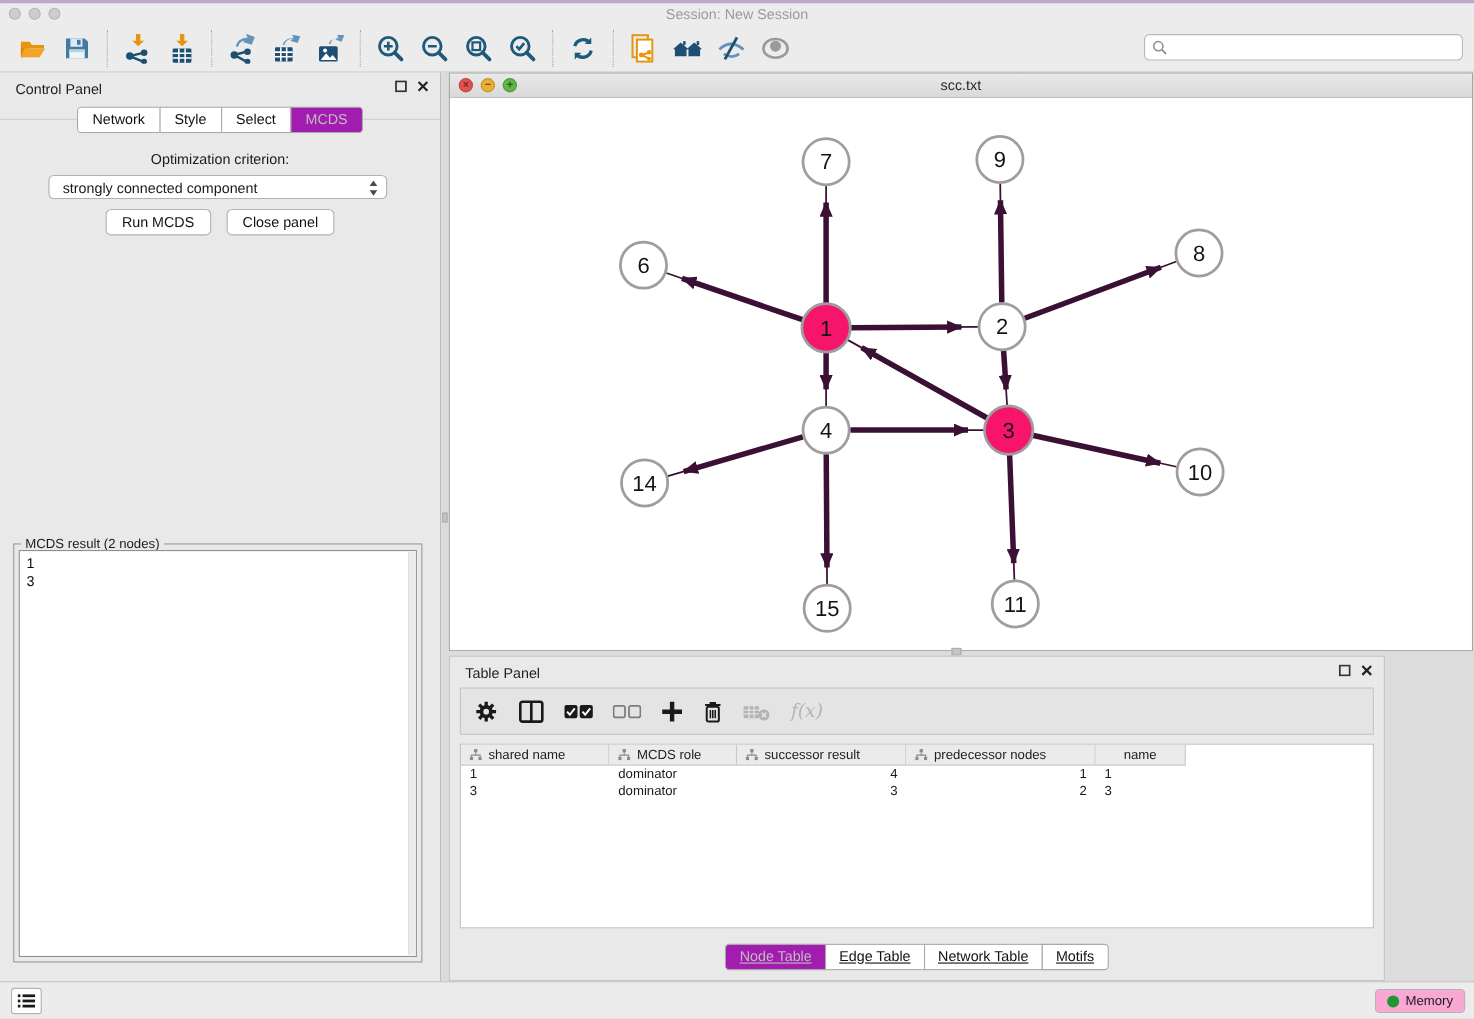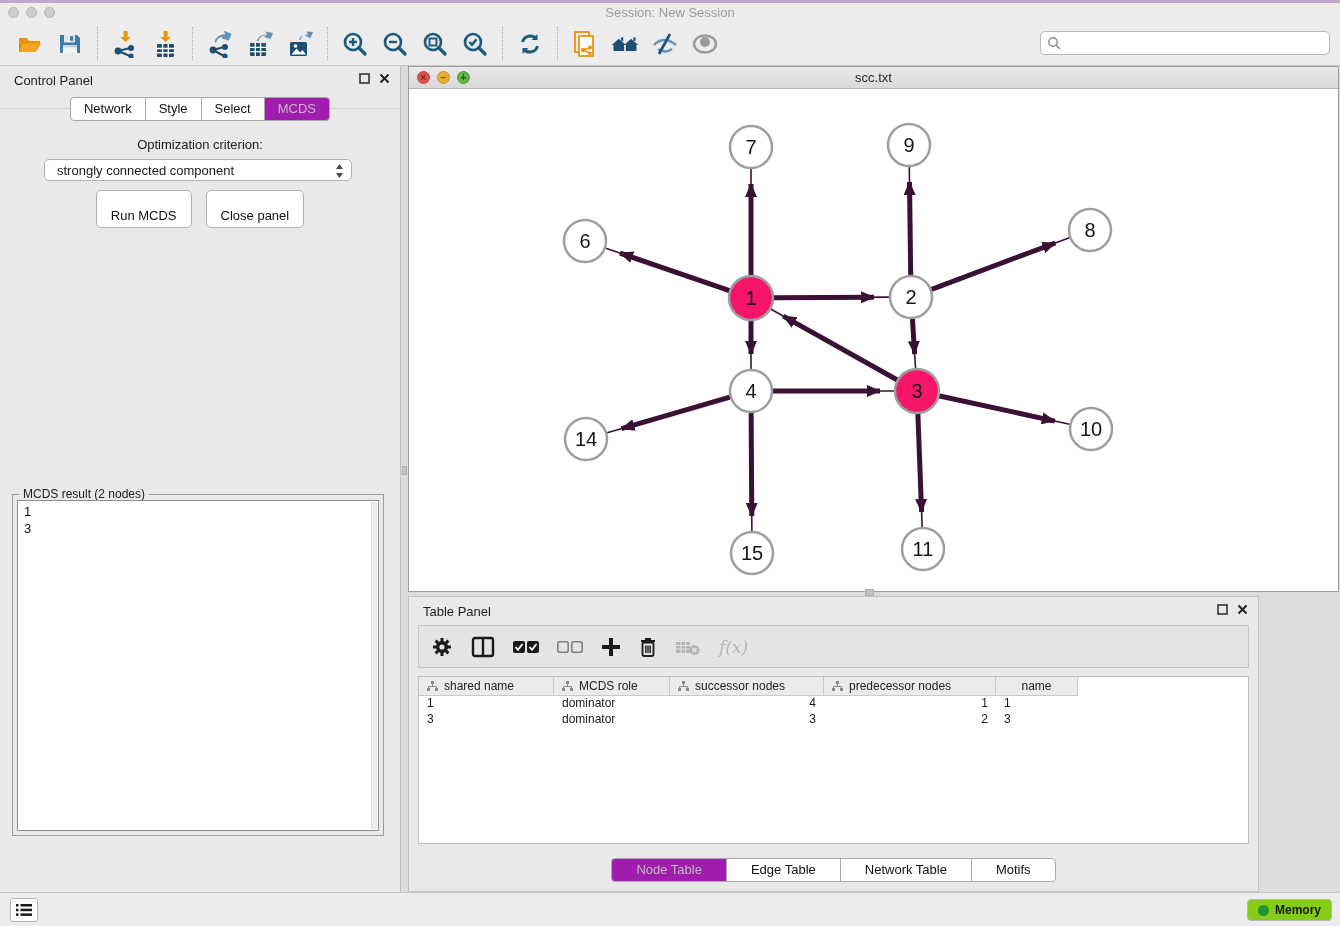--- a/index.html
+++ b/index.html
@@ -34,22 +34,22 @@
     font-size:13px; color:#111; cursor:default; }
   .tab:first-child { border-radius:4px 0 0 4px; margin-left:0; }
   .tab:last-child { border-radius:0 4px 4px 0; }
   .tab.selected { background:#a21caf; color:#bdbdbd; }
   .cp-pane-line { position:absolute; left:0; right:0; top:42px; border-top:1px solid #cfcfcf; }
   .opt-label { position:absolute; left:0; right:0; top:71px; text-align:center; font-size:13px; }
   .criterion { position:absolute; left:44px; top:93px; width:308px; height:22px; background:#fff;
     border:1px solid #b2b2b2; border-radius:5px; display:flex; align-items:center; padding:0 22px 0 12px; font-size:13px; }
   .criterion .updown { position:absolute; right:7px; top:3px; }
   .cp-buttons { position:absolute; left:0; right:0; top:124px; display:flex; justify-content:center; gap:14px; }
-  .btn { background:#fff; border:1px solid #b2b2b2; border-radius:5px; padding:17px 14px 4px; font-size:13px; color:#111; }
-  .result-group { position:absolute; left:12px; top:428px; width:372px; height:342px; border:1px solid #9a9a9a; }
+  .btn { background:#fff; border:1px solid #b2b2b2; border-radius:5px; padding:3px 14px 4px; font-size:13px; color:#111; }
+  .result-group { position:absolute; left:12px; top:428px; width:372px; height:381px; border:1px solid #9a9a9a; }
   .result-legend { position:absolute; left:6px; top:-8px; background:#e9e9e9; padding:0 4px; font-size:12px; color:#1c1c1c; }
   .result-area { position:absolute; left:4px; right:4px; top:5px; bottom:4px; background:#fff; border:1px solid #8f8f8f; }
   .result-lines { padding:2px 6px; font-size:13px; line-height:17px; color:#111; }
   .result-scroll { position:absolute; right:1px; top:1px; bottom:1px; width:6px; background:#ececec; border-left:1px solid #dedede; }
 
   
   .net-window { position:absolute; left:408px; top:66px; width:931px; height:526px;
     background:#fff; border:1px solid #9b9b9b; }
   .net-titlebar { position:absolute; left:0; top:0; right:0; height:22px;
     background:linear-gradient(#e9e9e9,#d9d9d9); border-bottom:1px solid #b3b3b3; }
@@ -76,28 +76,28 @@
   .fx { font-family:"DejaVu Serif", serif; font-style:italic; font-size:17px; color:#b5b5b5;text-align:right; }
   .tp-table { position:absolute; left:9px; right:9px; top:79px; bottom:47px; background:#fff; border:1px solid #c0c0c0; overflow:hidden; }
   .thead { display:flex; height:19px; font-size:12px; color:#222; }
   .th { background:#ebebeb; border-right:1px solid #c9c9c9; border-bottom:1px solid #c9c9c9;
     display:flex; align-items:center; gap:6px; padding:0 4px 0 8px; }
   .th.center { justify-content:center; padding-left:4px; }
   .tr { display:flex; height:16px; font-size:12px; }
   .td { padding:0 8px; overflow:hidden; white-space:nowrap; }
   .td.right { text-align:right; }
   .tp-tabs { bottom:9px; }
-  .tab.small { padding:3px 24px 4px; }
+  .tab.small { padding:3px 12px 4px;text-decoration:underline; }
 
   
   .statusbar { position:absolute; left:0; top:892px; width:1340px; height:34px; background:#ececec; border-top:1px solid #c4c4c4; }
   .list-btn { position:absolute; left:10px; top:5px; width:28px; height:24px; background:#fdfdfd;
     border:1px solid #b4b4b4; border-radius:3px; display:flex; align-items:center; justify-content:center; }
-  .memory-btn { position:absolute; right:8px; top:6px; height:22px; background:#84cc16; border:1px solid #b4b4b4;
-    border-radius:4px; display:flex; align-items:center; gap:6px; padding:0 10px; font-size:12px;font-weight:bold; }
+  .memory-btn { position:absolute; right:8px; top:6px; height:22px; background:#f9a8d4; border:1px solid #b4b4b4;
+    border-radius:4px; display:flex; align-items:center; gap:6px; padding:0 10px; font-size:12px; }
   .memdot { width:11px; height:11px; border-radius:50%; background:#1f9632; }
 
   svg { display:block; }
 </style>
 </head>
 <body>
 
 <div class="titlebar">
   <div class="traffic-dots">
     <span class="dot"></span>
@@ -465,21 +465,21 @@
         </div>
         <div class="th" style="width: 154px;">
           <svg width="11" height="11" viewBox="0 0 11 11">
             <g fill="#8a8a8a">
               <rect x="4" y="0" width="3" height="3"></rect>
               <rect x="0" y="7" width="3" height="3"></rect>
               <rect x="8" y="7" width="3" height="3"></rect>
             </g>
             <path d="M5.5 3v2.5M1.5 7V5.5h8V7" fill="none" stroke="#8a8a8a" stroke-width="1"></path>
           </svg>
-          <span>successor nodes</span>
+          <span>successor result</span>
         </div>
         <div class="th" style="width: 172px;">
           <svg width="11" height="11" viewBox="0 0 11 11">
             <g fill="#8a8a8a">
               <rect x="4" y="0" width="3" height="3"></rect>
               <rect x="0" y="7" width="3" height="3"></rect>
               <rect x="8" y="7" width="3" height="3"></rect>
             </g>
             <path d="M5.5 3v2.5M1.5 7V5.5h8V7" fill="none" stroke="#8a8a8a" stroke-width="1"></path>
           </svg>

